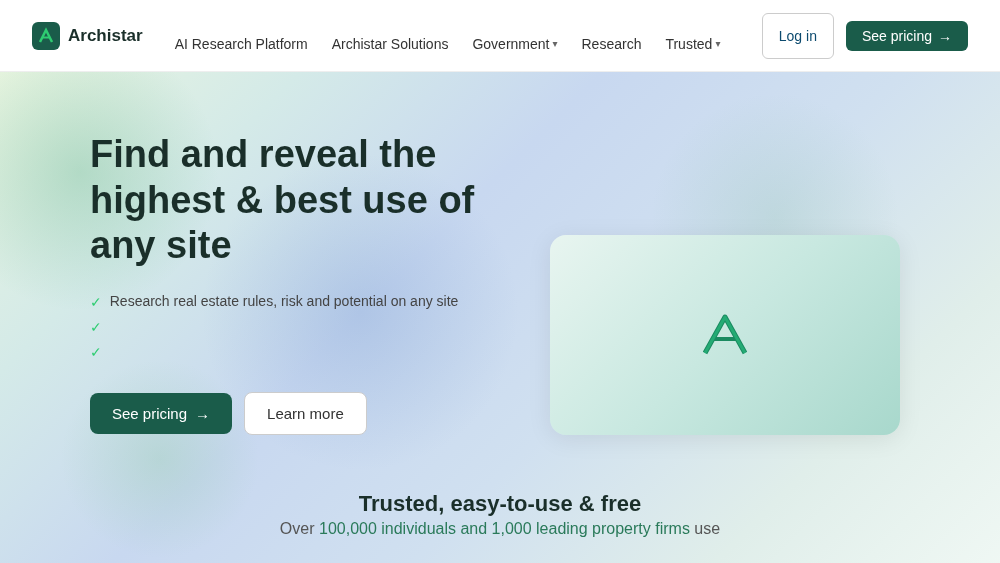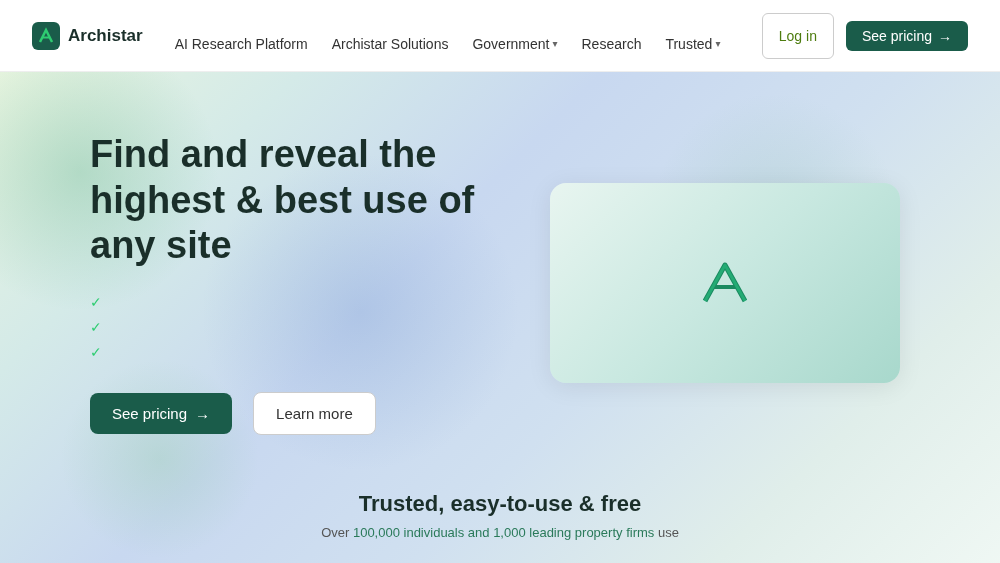--- a/index.html
+++ b/index.html
@@ -53,21 +53,21 @@
       align-items: center;
       gap: 12px;
     }
     .btn-login {
       font-size: 14px;
       padding: 14px 16px;
       border: 1px solid #ccc;
       border-radius: 6px;
       background: #fff;
       cursor: pointer;
-      color: #4d7c0f;
+      color: #0c4a6e;
     }
     .btn-pricing-nav {
       font-size: 14px;
       padding: 7px 16px;
       border-radius: 6px;
       background: #1a5c4a;
       color: #fff;
       border: none;
       cursor: pointer;
       display: flex;
@@ -116,21 +116,21 @@
       background: radial-gradient(circle, rgba(120,180,150,0.2) 0%, transparent 70%);
       top: 20px; right: 100px;
       border-radius: 50%;
     }
 
     
     .hero-content {
       position: relative;
       z-index: 2;
       display: flex;
-      align-items: center;
+      align-items: flex-end;
       padding: 60px 50px 40px 90px;
       gap: 40px;
     }
     .hero-left {
       flex: 1;
       max-width: 420px;
     }
     .hero-title {
       font-size: 38px;
       font-weight: 700;
@@ -176,21 +176,20 @@
     }
     .btn-learn-more {
       background: #fff;
       color: #333;
       border: 1px solid #ccc;
       padding: 12px 22px;
       border-radius: 8px;
       font-size: 15px;
       cursor: pointer;
       font-weight: 500;
-      margin-left: 9px;
     }
 
     
     .hero-right {
       flex-shrink: 0;
       width: 350px;
     }
     .hero-card {
       background: linear-gradient(135deg, #e8f5f0 0%, #c8e8e0 50%, #a8d8cc 100%);
       border-radius: 16px;
@@ -210,24 +209,23 @@
     .trusted-section {
       position: relative;
       z-index: 2;
       text-align: center;
       padding: 16px 0 10px;
     }
     .trusted-title {
       font-size: 22px;
       font-weight: 700;
       color: #1a2f2a;
-      margin-bottom: 6px;
     }
     .trusted-subtitle {
-      font-size: 13px;
+      font-size: 16px;
       color: #555;
       line-height: 1.5;
     }
     .logos-row {
       display: flex;
       align-items: center;
       justify-content: center;
       gap: 0px;
       padding: 12px 20px 0;
       overflow: hidden;
@@ -276,20 +274,21 @@
   <div class="blob3"></div>
   <div class="blob4"></div>
 
   <div class="hero-content">
     <div class="hero-left">
       <h1 class="hero-title">Find and reveal the highest &amp; best use of any site</h1>
 
       <ul class="hero-features">
         <li>
           <span class="check-icon">✓</span>
+          <span>Research real estate rules, risk and potential on any site</span>
         </li>
         <li>
           <span class="check-icon">✓</span>
         </li>
         <li>
           <span class="check-icon">✓</span>
         </li>
       </ul>
 
       <div class="hero-buttons">

